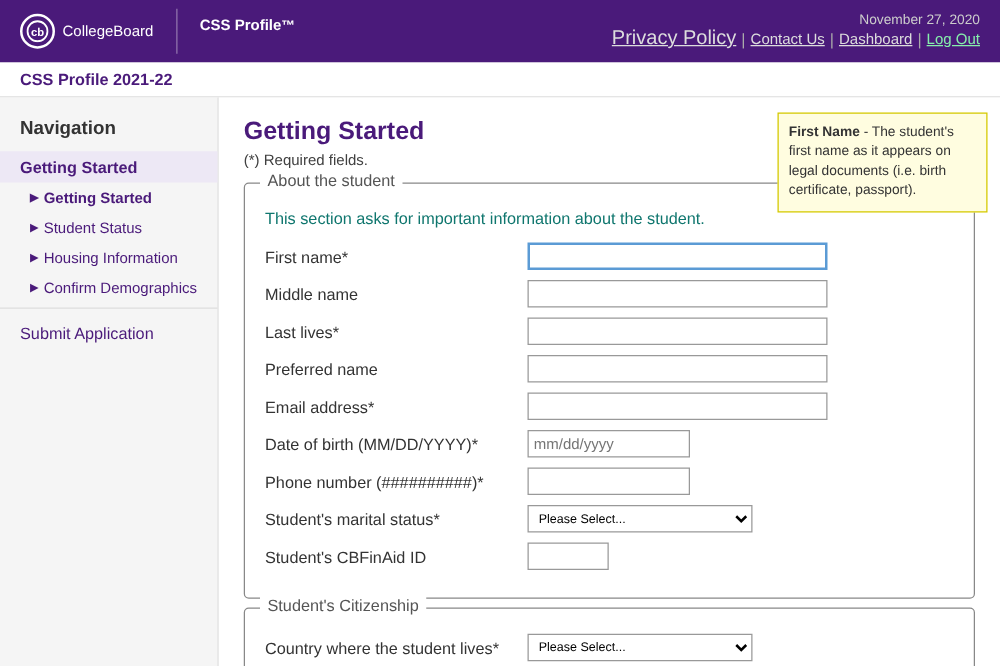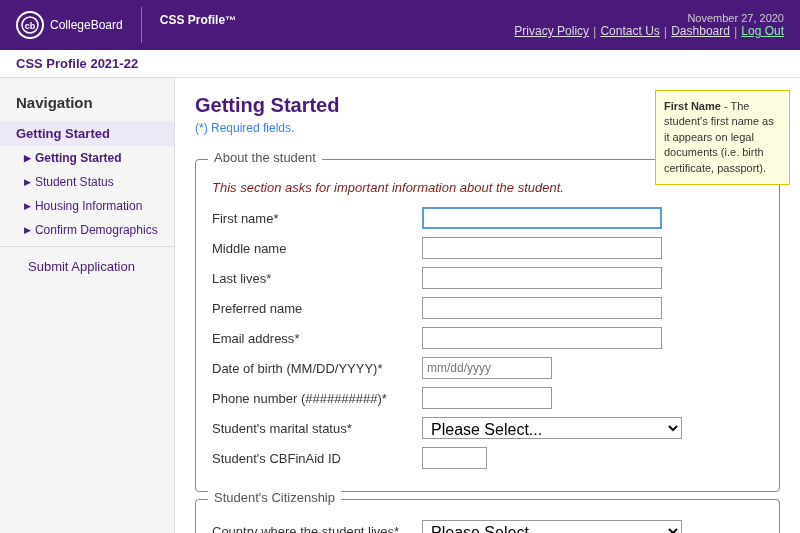--- a/index.html
+++ b/index.html
@@ -130,40 +130,39 @@
     .sidebar-divider {
       height: 1px;
       background: #ddd;
       margin: 4px 0;
     }
     .sidebar-submit {
       padding: 8px 16px;
       color: #4a1a7a;
       font-size: 13px;
       cursor: pointer;
-      margin-left: 12px;
     }
 
     
     .content {
       flex: 1;
       padding: 16px 20px;
       background: white;
       position: relative;
     }
     .page-title {
       font-size: 20px;
       font-weight: bold;
       color: #4a1a7a;
       margin-bottom: 4px;
     }
     .required-note {
       font-size: 12px;
-      color: #3b82f6;
-      margin-bottom: 24px;
+      color: #404040;
+      margin-bottom: 11px;
     }
 
     
     .section-box {
       border: 1px solid #888;
       border-radius: 4px;
       margin-bottom: 7px;
       position: relative;
     }
     .section-legend {
@@ -174,23 +173,22 @@
       padding: 0 6px;
       font-size: 13px;
       color: #555;
       font-weight: normal;
     }
     .section-content {
       padding: 20px 16px 14px 16px;
     }
     .section-description {
       font-size: 13px;
-      color: #7f1d1d;
+      color: #0f766e;
       margin-bottom: 12px;
-      font-style: italic;
     }
 
     
     .form-row {
       display: flex;
       align-items: center;
       margin-bottom: 8px;
     }
     .form-label {
       width: 210px;
@@ -211,32 +209,32 @@
     }
     .input-short { width: 65px; }
     .input-name { width: 240px; }
     .input-email { width: 240px; }
     .input-phone { width: 130px; }
     .input-dob { width: 130px; }
 
     .form-select {
       border: 1px solid #999;
       height: 22px;
-      font-size: 16px;
+      font-size: 10px;
       padding: 2px 4px;
       background: white;
-      width: 260px;
+      width: 180px;
     }
 
     
     .tooltip-box {
       position: absolute;
       top: 12px;
       right: 10px;
-      width: 135px;
+      width: 168px;
       background: #fffde0;
       border: 1px solid #d4c800;
       padding: 8px;
       font-size: 11px;
       color: #333;
       line-height: 1.4;
     }
     .tooltip-box strong {
       color: #333;
     }
@@ -263,21 +261,21 @@
       </div>
       <div style="width:1px;height:36px;background:rgba(255,255,255,0.4);margin:0 8px;"></div>
       <div class="css-profile-title">
         <span>CSS Profile</span><span style="font-size:11px;vertical-align:super;font-style:normal;">™</span>
       </div>
     </div>
   </div>
   <div class="header-right-col">
     <span class="header-date">November 27, 2020</span>
     <div class="header-links">
-      <a href="#" style="color:#ddd;font-size:12px;">Privacy Policy</a>
+      <a href="#" style="color:#ddd;font-size:16px;">Privacy Policy</a>
       <span class="sep">|</span>
       <a href="#" style="color:#ddd;font-size:12px;">Contact Us</a>
       <span class="sep">|</span>
       <a href="#" style="color:#ddd;font-size:12px;">Dashboard</a>
       <span class="sep">|</span>
       <a href="#" style="color:#86efac;font-size:12px;">Log Out</a>
     </div>
   </div>
 </div>
 

